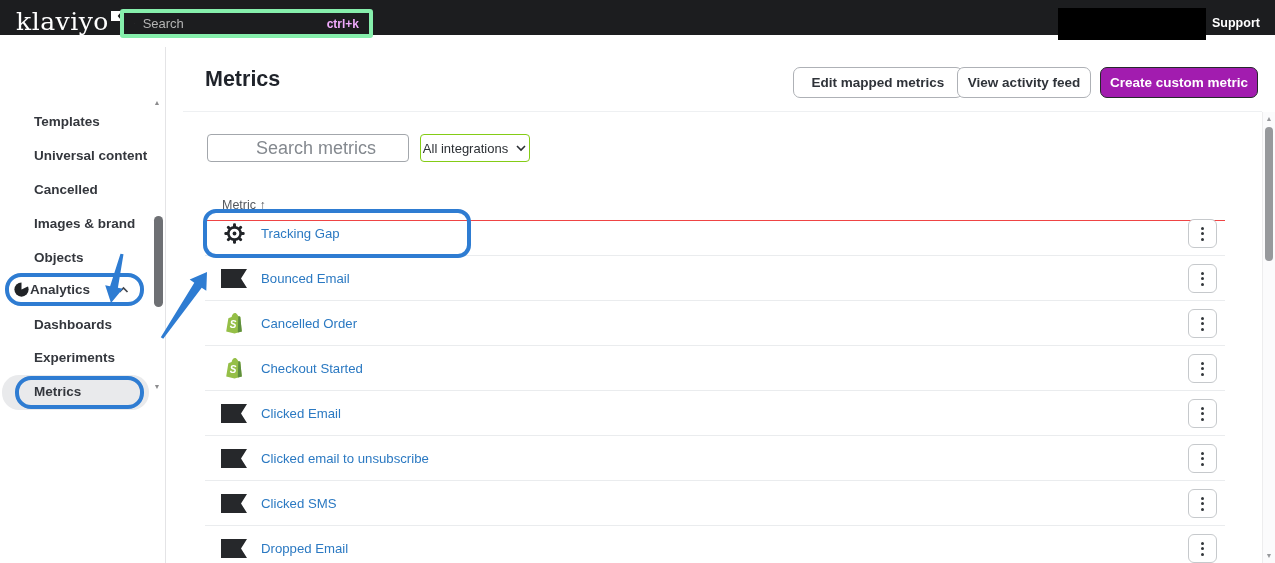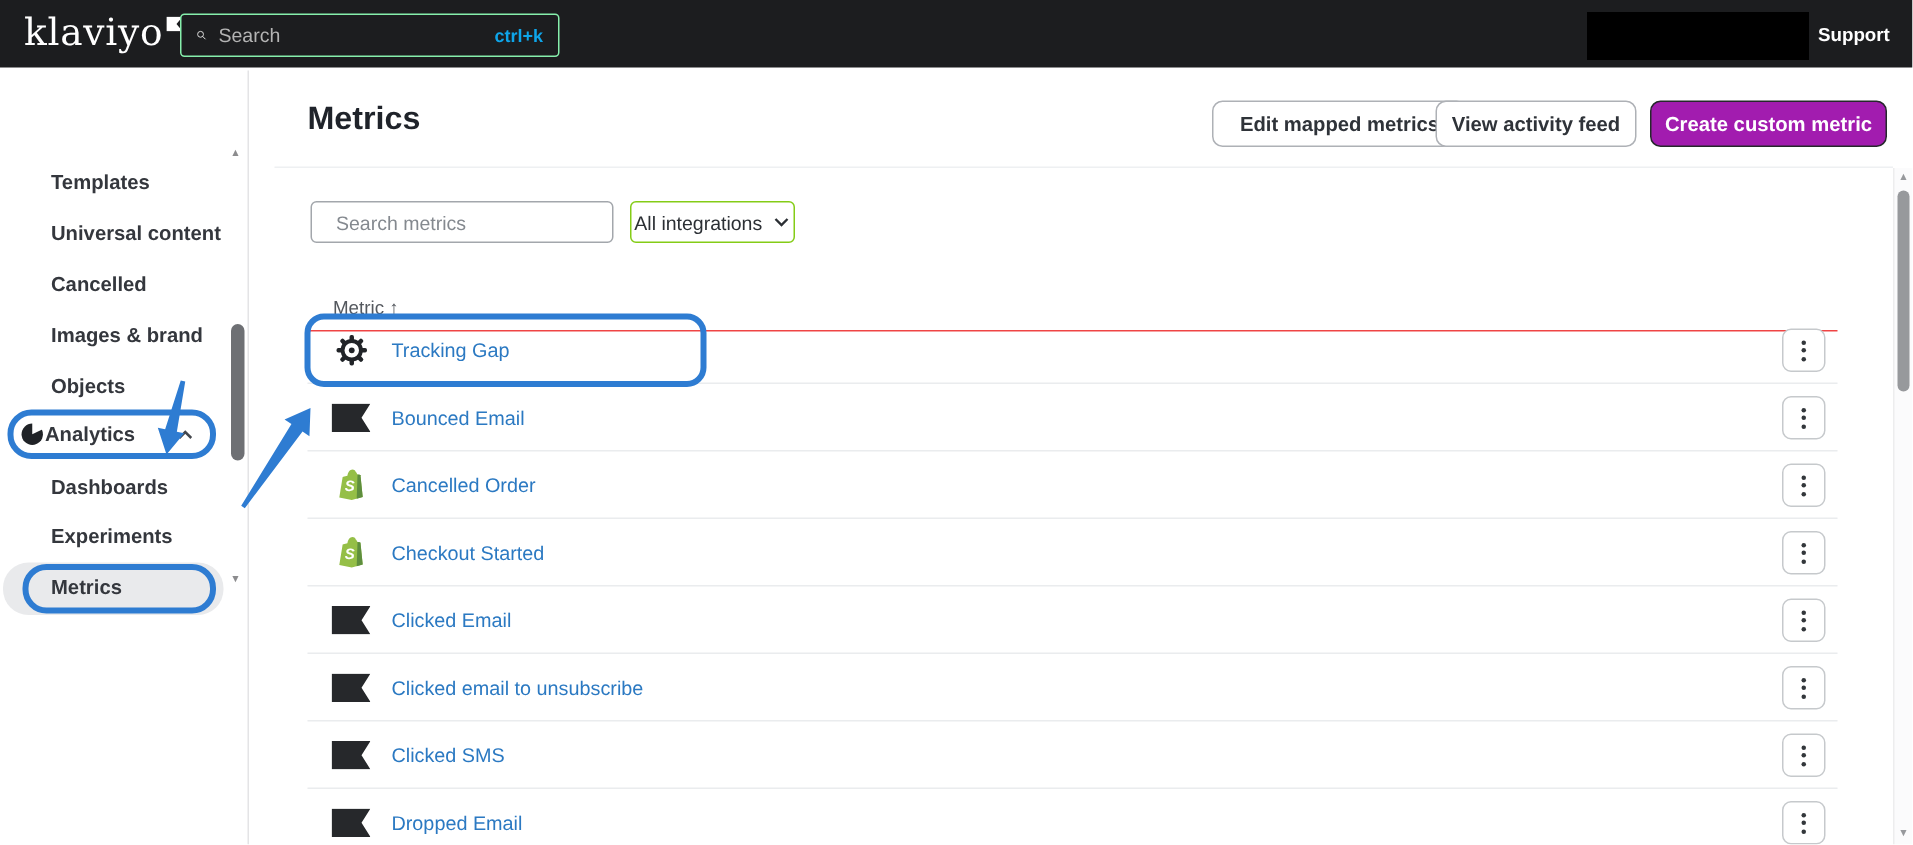--- a/index.html
+++ b/index.html
@@ -1,32 +1,32 @@
 <!DOCTYPE html>
 <html><head>
 <meta charset="utf-8">
 <style>
   * { margin:0; padding:0; box-sizing:border-box; }
   html,body { width:1275px; height:563px; overflow:hidden; background:#fff;
               font-family:"Liberation Sans","DejaVu Sans",sans-serif; }
   .stage { position:relative; width:1275px; height:563px; background:#fff; }
 
   
-  .topbar { position:absolute; left:0; top:0; width:1275px; height:45px; background:#1c1d1f; }
+  .topbar { position:absolute; left:0; top:0; width:1275px; height:35px; background:#1c1d1f; }
   .logo { position:absolute; left:16px; top:7px; display:flex; align-items:flex-start; cursor:pointer; }
   .logo .word { font-family:"DejaVu Serif","Liberation Serif",serif; font-size:25px; color:#fff; letter-spacing:.5px; }
   .logo-flag { display:inline-block; width:11px; height:10px; background:#fff; margin:4px 0 0 2px;
                clip-path:polygon(0 0,100% 0,62% 50%,100% 100%,0 100%); }
   .top-search { position:absolute; left:120px; top:9px; width:253px; height:29px;
-                border:1px solid #86efac; border-radius:3px; display:flex; align-items:center;
+                border:4px solid #86efac; border-radius:3px; display:flex; align-items:center;
                 padding:0 10px; gap:8px; background:#1c1d1f; }
   .top-search input { flex:1; background:transparent; border:none; outline:none; color:#ddd;
                       font-size:13px; font-family:inherit; }
   .top-search input::placeholder { color:#b4b4b4; }
-  .shortcut { color:#0ea5e9; font-size:12px; font-weight:600; }
+  .shortcut { color:#f0abfc; font-size:12px; font-weight:600; }
   .redacted { position:absolute; left:1058px; top:8px; width:148px; height:32px; background:#000; }
   .support { position:absolute; left:1212px; top:0; height:47px; line-height:47px;
              color:#fff; font-size:12.5px; font-weight:700; cursor:pointer; }
 
   
   .sidebar { position:absolute; left:0; top:47px; width:166px; height:516px; background:#fff;
              border-right:1px solid #e4e4e6; }
   .side-item { position:absolute; left:34px; height:18px; line-height:18px; font-size:13.5px;
                font-weight:700; color:#34373d; cursor:pointer; white-space:nowrap; }
   .analytics-row { position:absolute; left:14px; top:235px; display:flex; align-items:center; gap:1px;
@@ -42,30 +42,30 @@
   .sb-thumb { position:absolute; left:154px; top:169px; width:9px; height:91px; background:#6e7074;
               border-radius:4.5px; cursor:pointer; }
 
   
   .main { position:absolute; left:166px; top:47px; width:1096px; height:516px; background:#fff; }
   .page-title { position:absolute; left:39px; top:20px; font-size:21.5px; font-weight:700; color:#1f232a; }
   .btn { position:absolute; top:20px; height:31px; border-radius:7px; font-size:13.5px; font-weight:700;
          font-family:inherit; cursor:pointer; }
   .btn.light { background:#fff; border:1px solid #aeb1b6; color:#2f3339; }
   .btn.dark  { background:#a21caf; border:1px solid #26282c; color:#fff; }
-  .btn-edit { left:642px; width:170px; }
+  .btn-edit { left:627px; width:170px; }
   .btn-feed { left:791px; width:134px; }
   .btn-create { left:934px; width:158px; }
   .hdr-divider { position:absolute; left:17px; top:64px; width:1079px; height:1px; background:#eef0f2; }
 
   .search-metrics { position:absolute; left:41px; top:87px; width:202px; height:28px;
                     border:1px solid #a3a7ac; border-radius:4px; display:flex; align-items:center;
                     gap:7px; padding:0 9px; background:#fff; }
-  .search-metrics input { flex:1; border:none; outline:none; font-size:13px; color:#4d7c0f;
-                          font-family:inherit; background:transparent; }
+  .search-metrics input { flex:1; border:none; outline:none; font-size:18px; color:#4d7c0f;
+                          font-family:inherit; background:transparent;margin-left:32px; }
   .search-metrics input::placeholder { color:#84898f; }
   .integrations { position:absolute; left:254px; top:87px; width:110px; height:28px;
                   border:1px solid #84cc16; border-radius:4px; display:flex; align-items:center;
                   justify-content:center; gap:7px; font-size:13px; color:#2b2f34; background:#fff;
                   cursor:pointer; }
 
   .tbl-head { position:absolute; left:39px; top:151px; width:1020px; height:23px;
               border-bottom:1px solid #ef4444; }
   .tbl-head .col { position:absolute; left:17px; top:0; font-size:12.5px; color:#54585e; cursor:pointer; }
   .mrow { position:absolute; left:39px; width:1020px; height:45px; border-bottom:1px solid #eaecee; }

